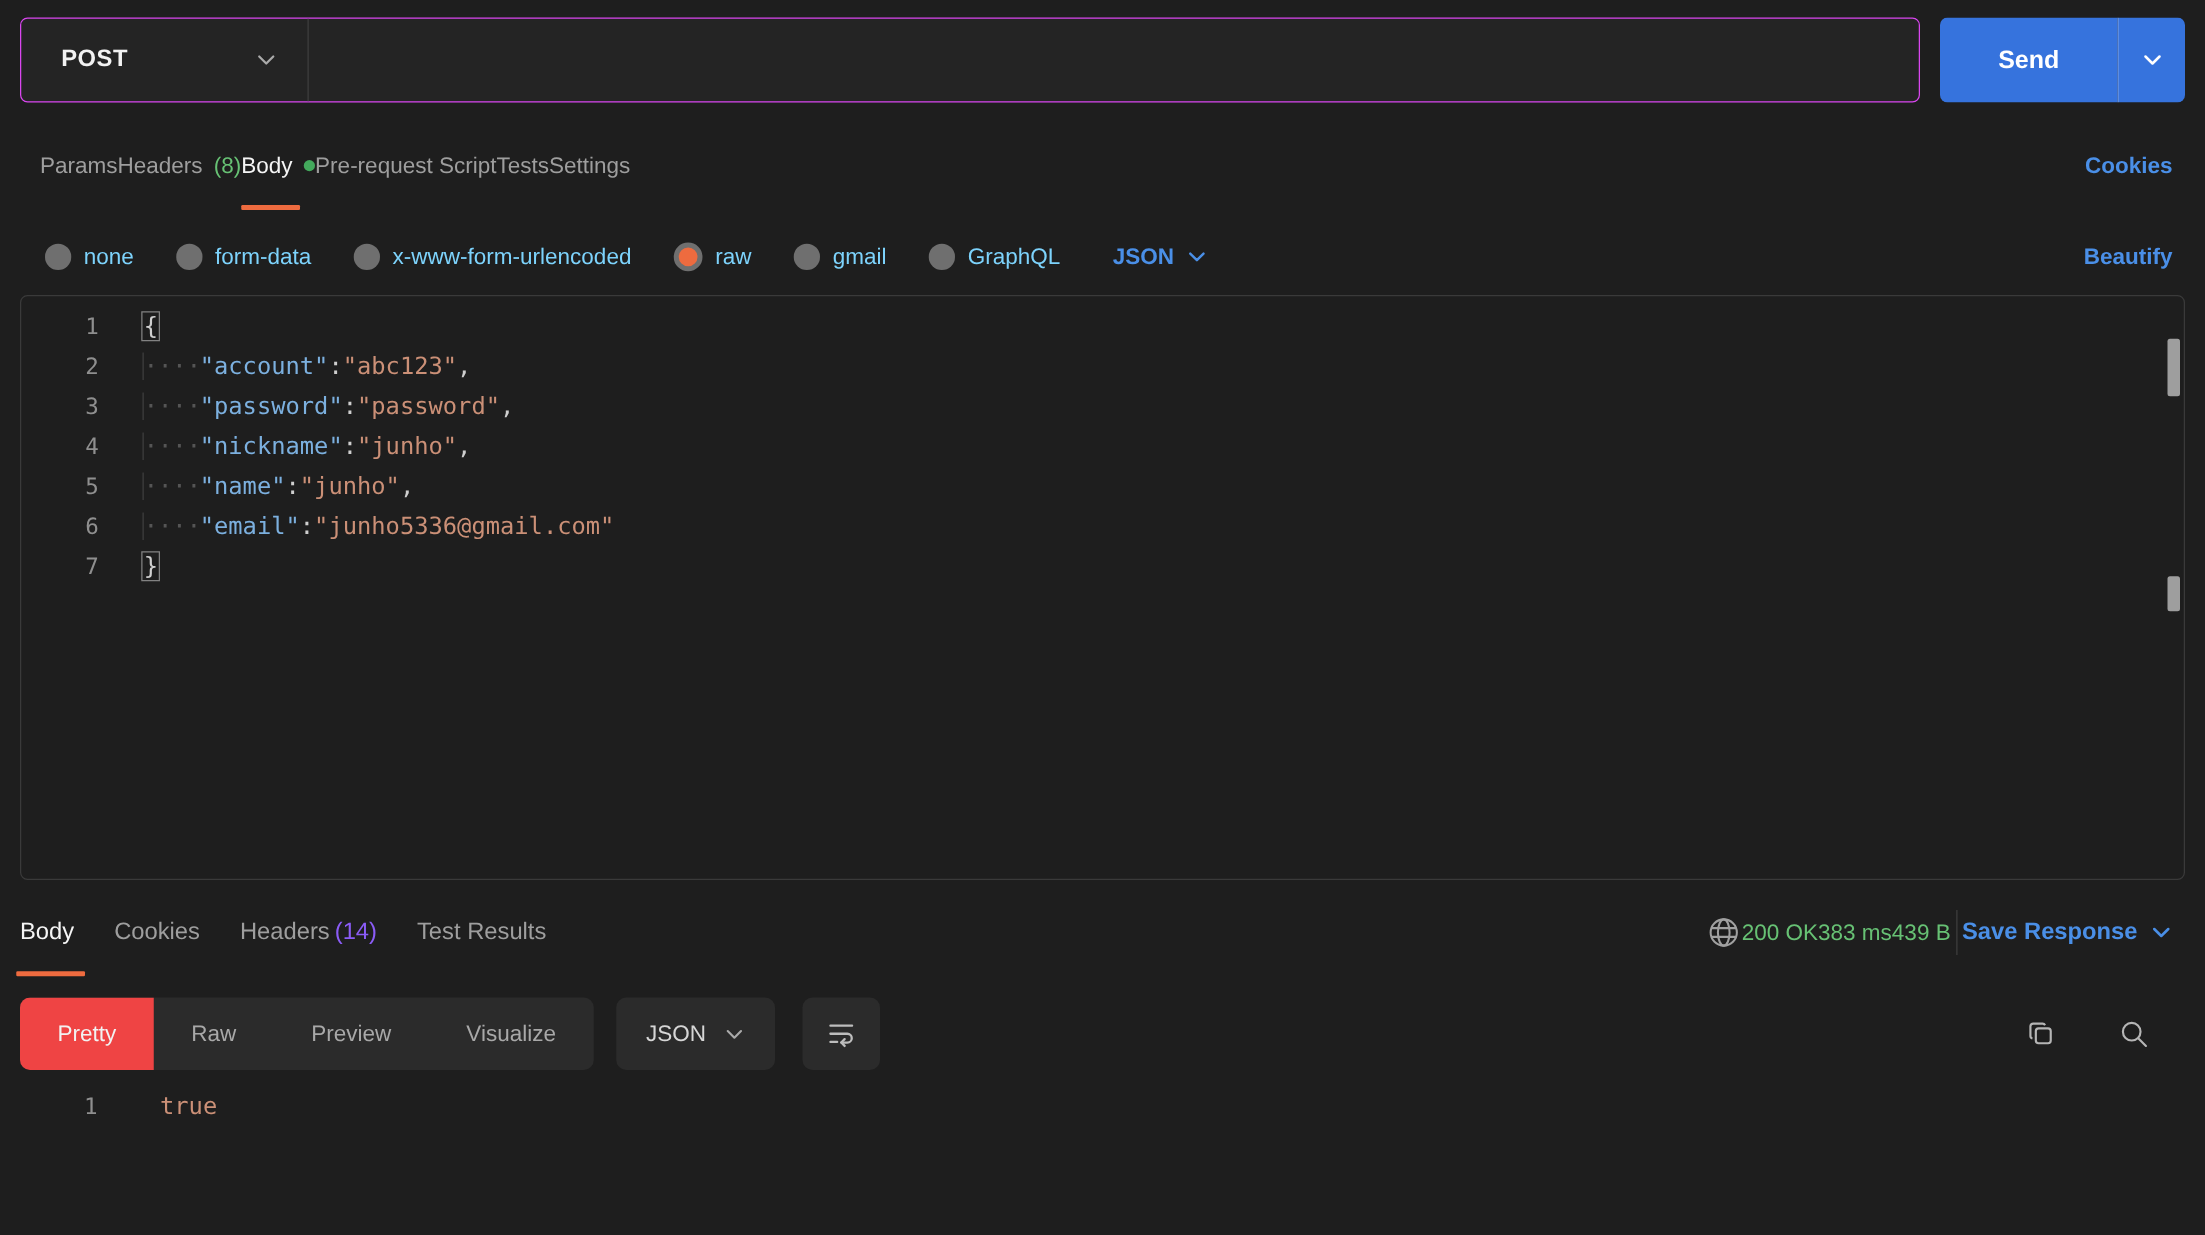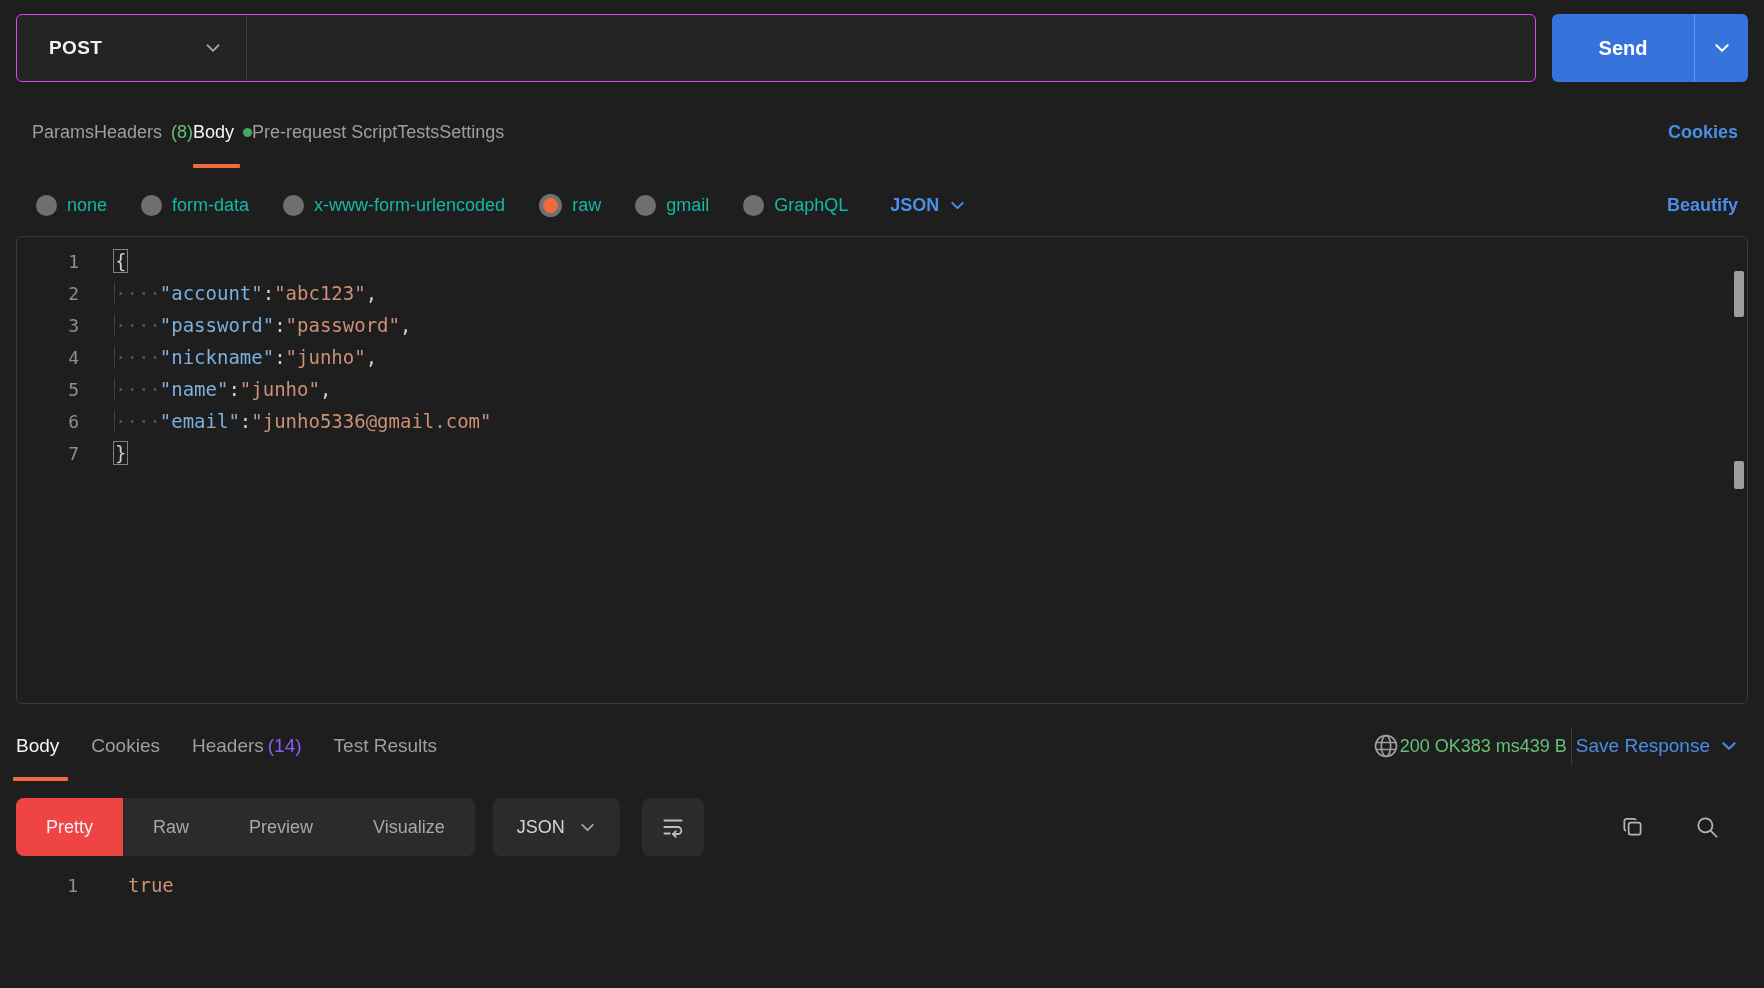--- a/index.html
+++ b/index.html
@@ -23,21 +23,21 @@
   .tab.active::after{content:"";position:absolute;left:0;right:12px;bottom:0;height:4px;background:#ee6b3f;border-radius:1px}
   .green-dot{width:9px;height:9px;border-radius:50%;background:#43a95c;margin-top:1px}
   .link{color:#4a8fe7;font-weight:700;font-size:18px;cursor:pointer;white-space:nowrap}
   .push-right{margin-left:auto}
 
   
   .type-row{position:absolute;top:177px;left:0;right:0;height:56px;display:flex;align-items:center;padding:0 26px 0 36px;gap:34px}
   .radio{display:flex;align-items:center;gap:10px;cursor:pointer}
   .radio-circle{width:21px;height:21px;border-radius:50%;background:#6f6f6f;flex:none}
   .radio.sel .radio-circle{width:23px;height:23px;background:#ee6b3f;border:4px solid #6f6f6f}
-  .radio-label{font-size:18px;color:#14b8a6;white-space:nowrap}
+  .radio-label{font-size:18px;color:#7dd3fc;white-space:nowrap}
   .json-select{display:flex;align-items:center;gap:10px;margin-left:8px;cursor:pointer}
   .json-select .chev{color:#4a8fe7}
 
   
   .editor{position:absolute;left:16px;right:16px;top:236px;height:468px;border:1px solid #3a3a3a;border-radius:6px;font-family:"DejaVu Sans Mono",monospace;font-size:19px;padding-top:8px;cursor:text}
   .code-line{height:32px;display:flex;align-items:center}
   .ln{width:62px;text-align:right;color:#8f8f8f;flex:none;font-size:18px}
   .code-content{margin-left:35px;display:flex;align-items:center;white-space:pre}
   .indent{display:inline-block;width:4ch;border-left:1px solid #3f3f3f;color:#555}
   .indent::before{content:"····"}
@@ -52,21 +52,21 @@
   
   .resp-header{position:absolute;top:704px;left:0;right:0;height:84px;display:flex;align-items:center;padding:0 26px 0 16px}
   .resp-tabs{display:flex;gap:32px;height:100%;align-items:center}
   .rtab{font-size:19px;color:#9e9e9e;height:100%;display:flex;align-items:center;position:relative;cursor:pointer;white-space:nowrap}
   .rtab .count{color:#8b5cf6;margin-left:4px}
   .rtab.active{color:#f5f5f5}
   .rtab.active::after{content:"";position:absolute;left:-3px;right:-9px;bottom:7px;height:4px;background:#ee6b3f;border-radius:1px}
   .status-group{margin-left:auto;display:flex;align-items:center;}
   .status-text{color:#67c174;font-size:18px;white-space:nowrap}
   .v-div{width:1px;height:36px;background:#3e3e3e;margin:0 4px}
-  .save-resp{color:#4a8fe7;font-weight:400;font-size:19px;display:flex;align-items:center;gap:10px;cursor:pointer}
+  .save-resp{color:#4a8fe7;font-weight:700;font-size:19px;display:flex;align-items:center;gap:10px;cursor:pointer}
   .save-resp .chev{color:#4a8fe7}
   .globe{color:#a0a0a0;display:flex}
 
   
   .resp-toolbar{position:absolute;top:798px;left:16px;right:16px;height:58px;display:flex;align-items:center}
   .segmented{display:flex;height:100%;background:#2b2b2b;border-radius:8px;overflow:hidden}
   .seg{padding:0 30px;display:flex;align-items:center;font-size:18px;color:#a8a8a8;cursor:pointer}
   .seg.active{background:#ef4444;color:#f2f2f2}
   .btn-json{margin-left:18px;height:100%;background:#2b2b2b;border-radius:8px;display:flex;align-items:center;gap:14px;padding:0 24px;font-size:18px;color:#d6d6d6;cursor:pointer}
   .btn-wrap{margin-left:22px;width:62px;height:100%;background:#2b2b2b;border-radius:8px;display:flex;align-items:center;justify-content:center;color:#bdbdbd;cursor:pointer}

